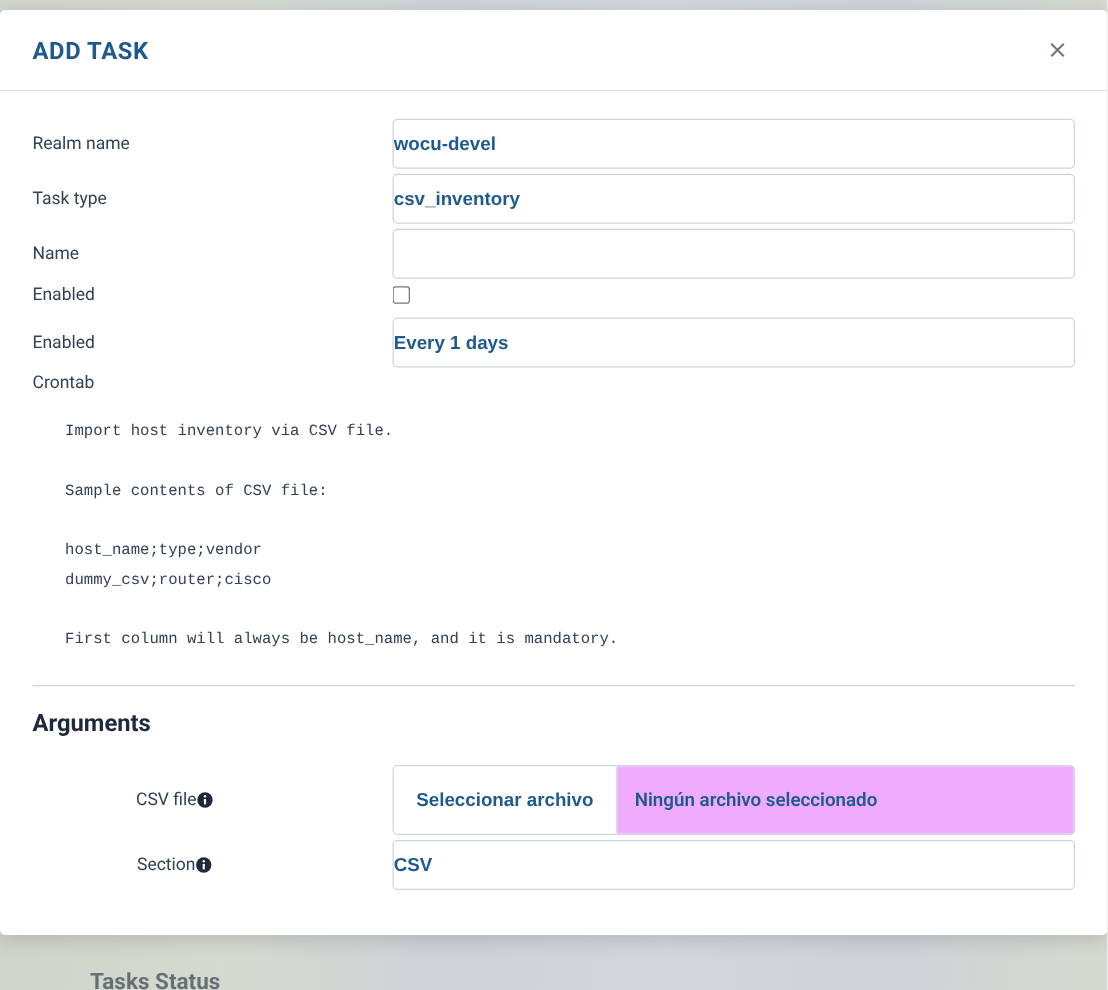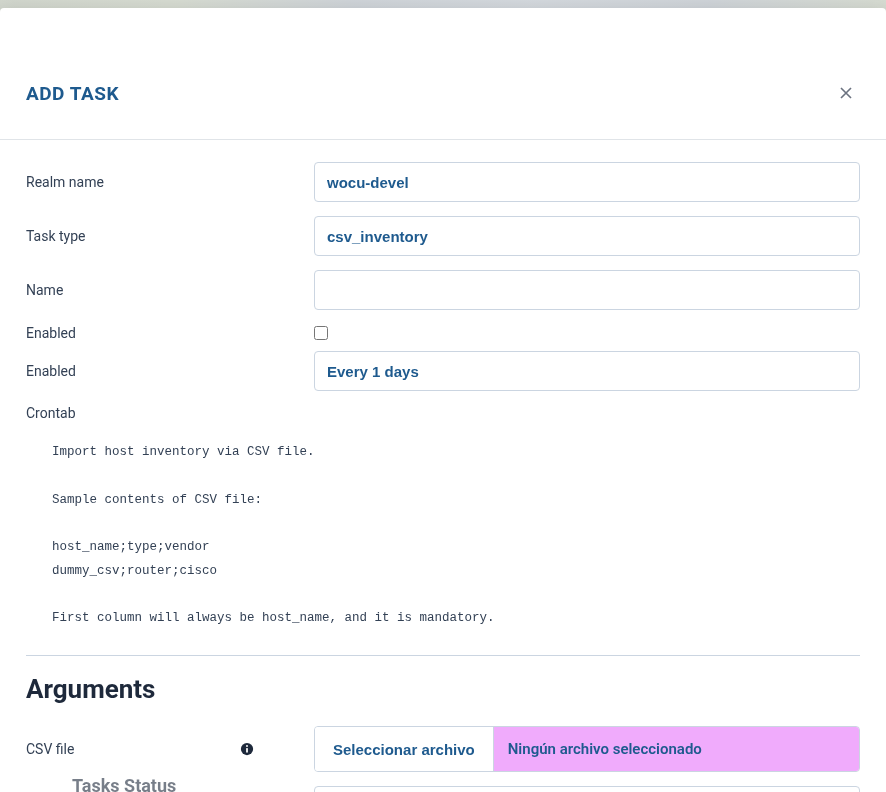--- a/index.html
+++ b/index.html
@@ -32,23 +32,22 @@
     background: #fff;
     border-radius: 4px;
     box-shadow: 0 4px 16px rgba(0,0,0,0.15);
     display: flex;
     flex-direction: column;
   }
   .modal-header {
     display: flex;
     justify-content: space-between;
     align-items: center;
-    padding: 32px 26px;
+    padding: 18px 26px;
     border-bottom: 1px solid #e0e4e8;
-    margin-top: 39px;
   }
   .modal-title {
     font-size: 19px;
     font-weight: 700;
     color: #1e5a8e;
     letter-spacing: 0.5px;
   }
   .close-btn {
     background: none;
     border: none;
@@ -64,54 +63,54 @@
     height: 20px;
     stroke: #6b7280;
     stroke-width: 2;
   }
   .modal-body {
     padding: 22px 26px 20px 26px;
   }
   .form-row {
     display: flex;
     align-items: center;
-    margin-bottom: 14px;
+    margin-bottom: 4px;
   }
   .form-row.align-top {
     align-items: center;
   }
   .form-label {
     width: 288px;
     font-size: 14px;
     color: #334155;
     flex-shrink: 0;
   }
   .label-with-icon {
     width: 288px;
     display: flex;
     align-items: center;
-    justify-content: space-between;
+    justify-content: center;
     flex-shrink: 0;
     padding-right: 60px;
   }
   .label-with-icon .form-label {
     width: auto;
   }
   .info-icon {
     width: 14px;
     height: 14px;
     display: inline-flex;
     align-items: center;
     justify-content: center;
     color: #1e293b;
   }
   .form-control {
     flex: 1;
     height: 40px;
-    padding: 8px 12px;
+    padding: 8px 0;
     border: 1px solid #cbd5e1;
     border-radius: 4px;
     font-size: 15px;
     color: #1e5a8e;
     font-weight: 600;
     background: #fff;
     outline: none;
   }
   .checkbox-input {
     width: 14px;
@@ -128,32 +127,32 @@
   }
   .description-block .bold {
     font-weight: 400;
   }
   hr.divider {
     border: none;
     border-top: 1px solid #cbd5e1;
     margin: 0 0 18px 0;
   }
   .arguments-title {
-    font-size: 26px;
+    font-size: 19px;
     font-weight: 700;
     color: #1e293b;
     margin-bottom: 22px;
   }
   .file-input-group {
     flex: 1;
     display: flex;
     border: 1px solid #cbd5e1;
     border-radius: 4px;
     overflow: hidden;
-    height: 46px;
+    height: 56px;
   }
   .file-btn {
     background: #fff;
     border: none;
     border-right: 1px solid #cbd5e1;
     padding: 0 18px;
     font-size: 15px;
     color: #1e5a8e;
     font-weight: 600;
     cursor: pointer;

